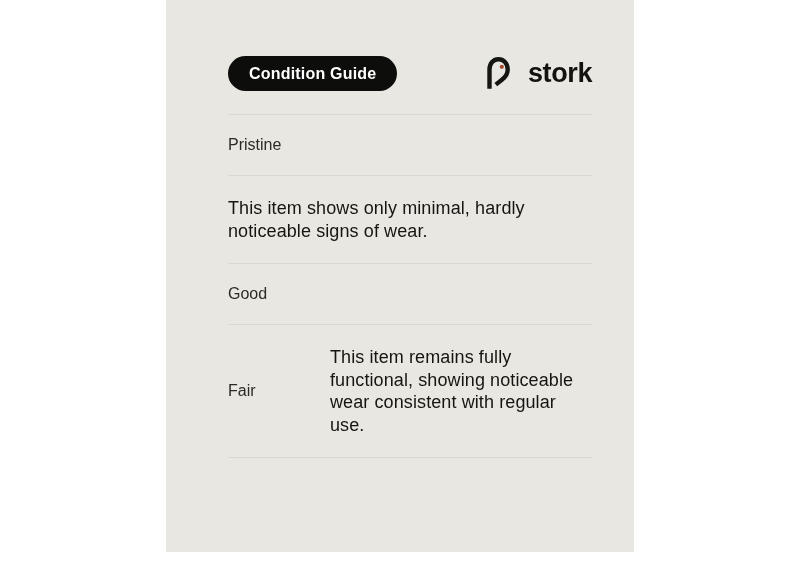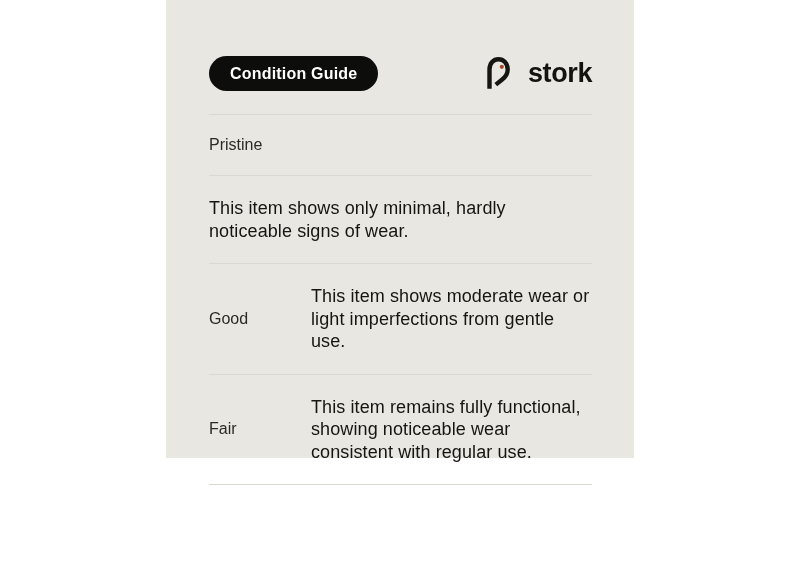--- a/index.html
+++ b/index.html
@@ -6,25 +6,25 @@
   .stage {
     position: relative;
     width: 800px;
     height: 570px;
     background: #ffffff;
     font-family: "Liberation Sans", sans-serif;
     overflow: hidden;
   }
   .card {
     width: 468px;
-    height: 458px;
+    height: 552px;
     margin: 0 auto;
     background: #e9e7e1;
     box-sizing: border-box;
-    padding: 55px 42px 0 43px;
+    padding: 55px 42px 0 62px;
   }
   .header {
     display: flex;
     justify-content: space-between;
     align-items: center;
     height: 36px;
   }
   .badge {
     background: #0d0d0b;
     color: #ffffff;
@@ -101,21 +101,20 @@
       <div class="row">
         <div class="row-label">Pristine</div>
       </div>
 
       <div class="row">
         <div class="row-desc">This item shows only minimal, hardly noticeable signs of wear.</div>
       </div>
 
       <div class="row">
         <div class="row-label">Good</div>
-        <div class="row-desc">This item shows moderate wear or light imperfections from gentle use.</div>
       </div>
 
       <div class="row">
         <div class="row-label">Fair</div>
         <div class="row-desc">This item remains fully functional, showing noticeable wear consistent with regular use.</div>
       </div>
 
     </div>
   </div>
 </div>

